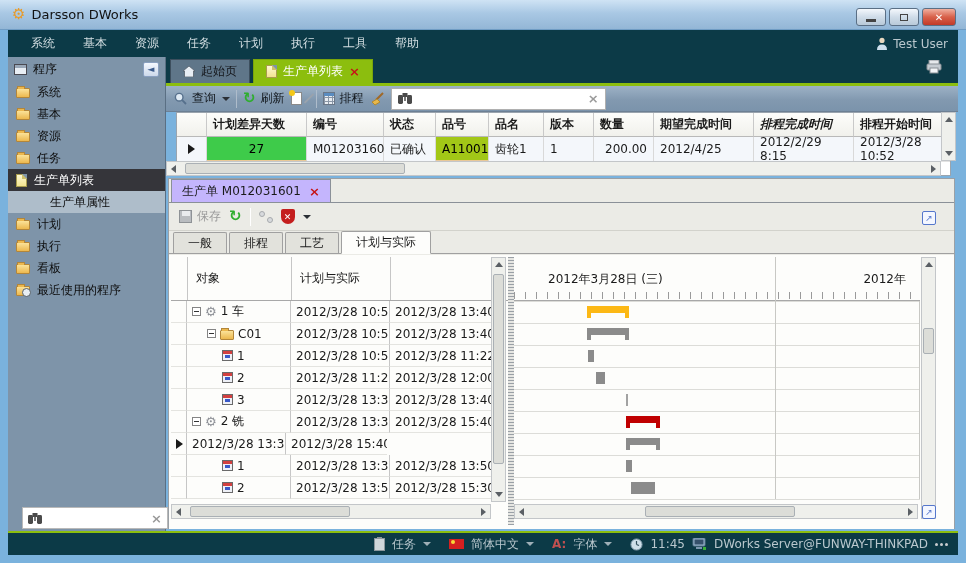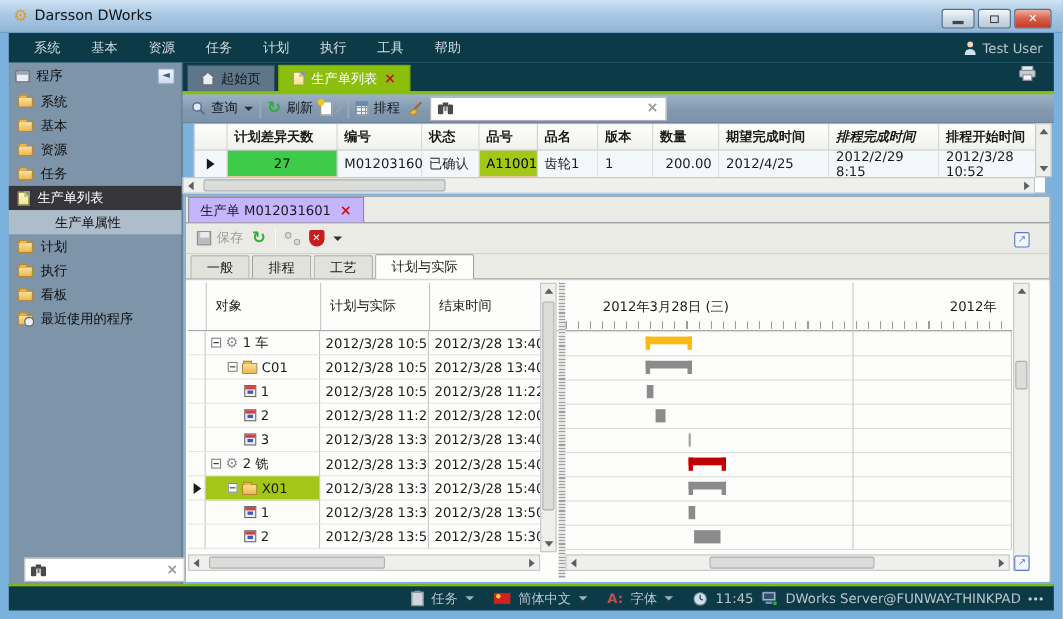--- a/index.html
+++ b/index.html
@@ -429,21 +429,20 @@
       </div>
     </div>
 
   <div id="split-body">
 
     <div id="ttable">
       <div class="t-head" id="thead">
           <div class="th-cell" style="width: 16px; flex: 0 0 auto;"></div>
           <div class="th-cell" style="width: 104px; flex: 0 0 auto;">对象</div>
           <div class="th-cell" style="width: 99px; flex: 0 0 auto;">计划与实际</div>
-          <div class="th-cell" style="width: 101px; flex: 0 0 auto; border-right: none;">结束时间</div>
         </div>
       <div id="tbody">
           <div class="t-row">
     <div class="t-cell ind" style="width:16px;flex:none;"></div>
     <div class="t-cell obj" style="width: 104px; flex: 0 0 auto; gap: 4px; padding-left: 5px;">
               <span class="expander"></span>
               <span class="i-gear-gray">⚙</span>
               <span>1 车</span>
             </div>
     <div class="t-cell st" style="width:99px;flex:none;">2012/3/28 10:52</div>
@@ -492,25 +491,20 @@
               <span class="expander"></span>
               <span class="i-gear-gray">⚙</span>
               <span>2 铣</span>
             </div>
     <div class="t-cell st" style="width:99px;flex:none;">2012/3/28 13:30</div>
     <div class="t-cell en" style="width:101px;flex:none;border-right:none;">2012/3/28 15:40</div>
   </div>
           <div class="t-row">
     <div class="t-cell ind" style="width:16px;flex:none;">
               <span class="row-ind"></span>
-            </div>
-    <div class="t-cell obj sel" style="width: 104px; flex: 0 0 auto; gap: 4px; padding-left: 20px;">
-              <span class="expander"></span>
-              <span class="i-folder"></span>
-              <span>X01</span>
             </div>
     <div class="t-cell st" style="width:99px;flex:none;">2012/3/28 13:30</div>
     <div class="t-cell en" style="width:101px;flex:none;border-right:none;">2012/3/28 15:40</div>
   </div>
           <div class="t-row">
     <div class="t-cell ind" style="width:16px;flex:none;"></div>
     <div class="t-cell obj" style="width: 104px; flex: 0 0 auto; gap: 4px; padding-left: 35px;">
               <span class="i-task"></span>
               <span>1</span>
             </div>

